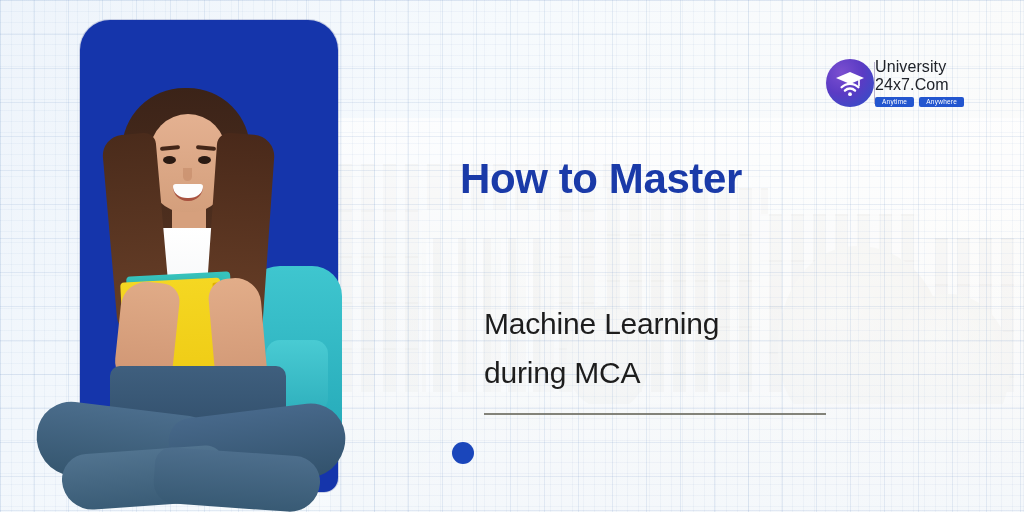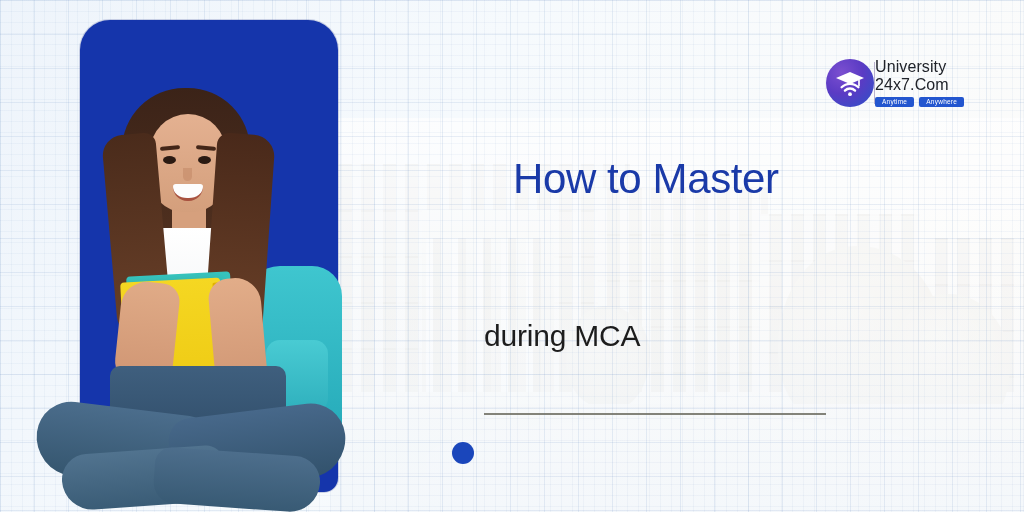--- a/index.html
+++ b/index.html
@@ -187,30 +187,30 @@
   .logo-text{display:flex;flex-direction:column;line-height:1.12;}
   .logo-line{font-size:16px;color:#20232a;letter-spacing:.1px;}
   .logo-badges{display:flex;gap:5px;margin-top:3px;}
   .logo-badge{
     background:#2356cf;color:#fff;font-size:6.5px;letter-spacing:.25px;
     padding:2px 7px;border-radius:2px;line-height:1;
   }
 
   
   .headline{
-    position:absolute;left:513px;top:152px;width:470px;
-    font-size:42px;font-weight:normal;color:#1a3aa8;
+    position:absolute;left:460px;top:152px;width:470px;
+    font-size:42px;font-weight:bold;color:#1a3aa8;
     line-height:1.30;letter-spacing:-.4px;
   }
   .headline .l2{display:block;}
   .subhead{
     position:absolute;left:484px;top:300px;width:470px;
     font-size:30px;font-weight:400;color:#1d1d1d;line-height:1.62;letter-spacing:-.2px;
   }
-  .subhead .l2{display:block;margin-top:12px;}
+  .subhead .l2{display:block;}
   .rule{
     position:absolute;left:484px;top:413px;width:342px;height:2px;
     background:#6f6f63;opacity:.85;
   }
   .dot{
     position:absolute;left:452px;top:442px;width:22px;height:22px;
     border-radius:50%;background:#1a46bb;
   }
 </style>
 </head>
@@ -296,19 +296,20 @@
         <span class="logo-badge">Anywhere</span>
       </span>
     </div>
   </div>
 
   <div class="headline">
     <span>How to Master</span>
   </div>
 
   <div class="subhead">
+    <span>Machine Learning</span>
     <span class="l2">during MCA</span>
   </div>
 
   <div class="rule"></div>
   <div class="dot"></div>
 
 </div>
 
 </body></html>

